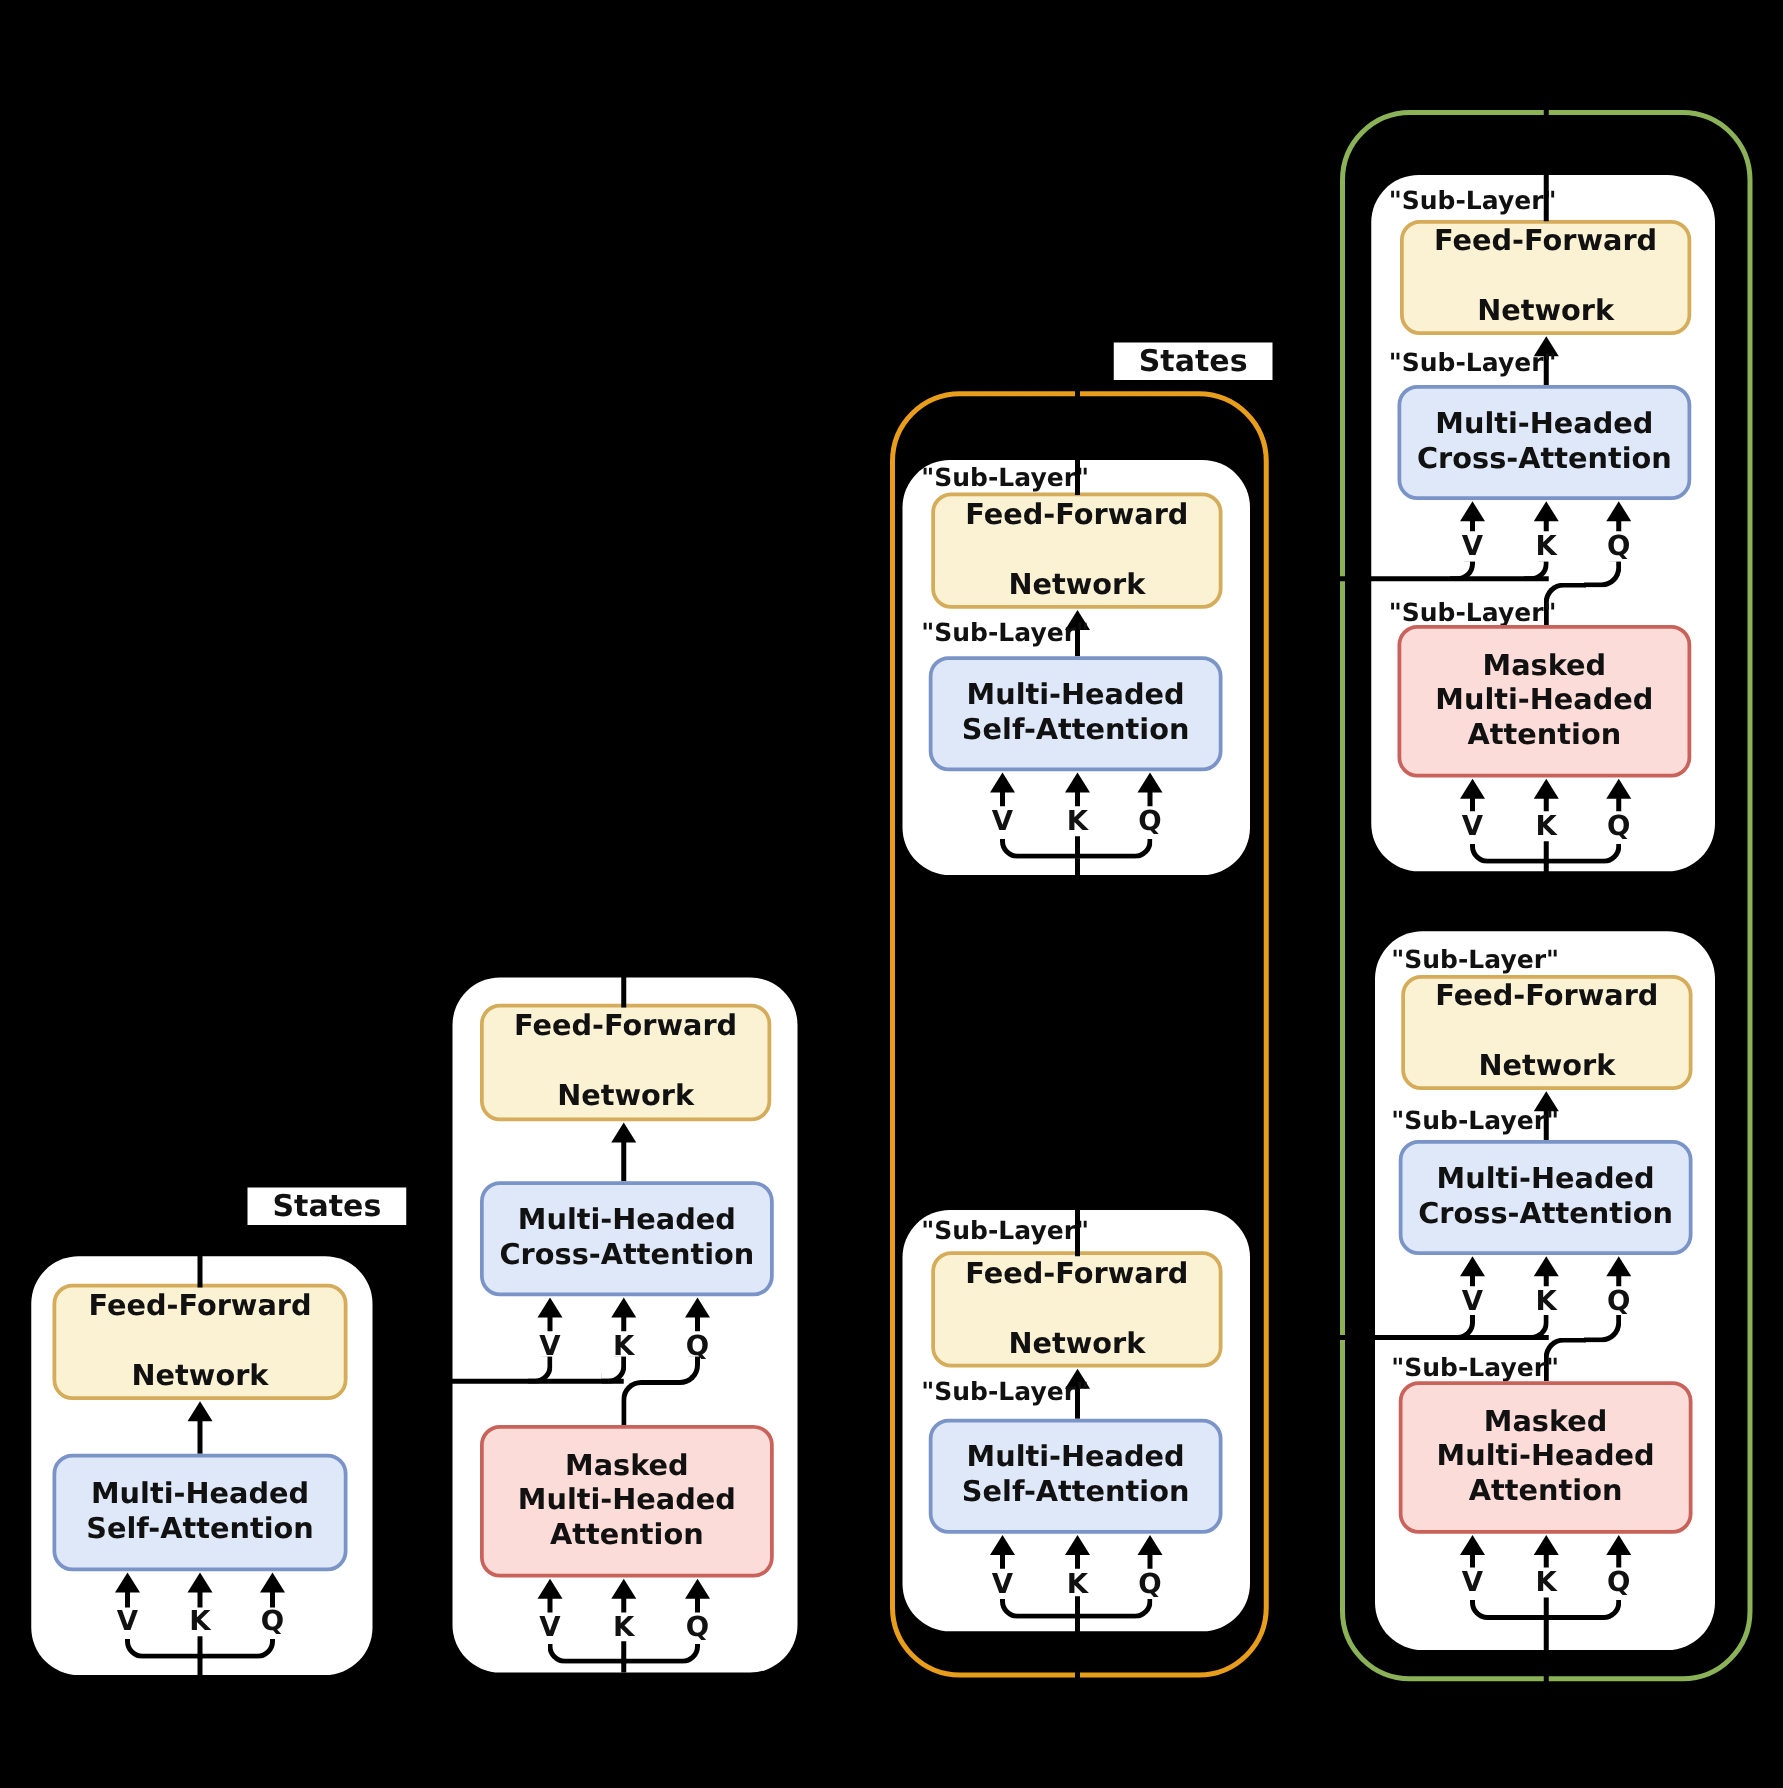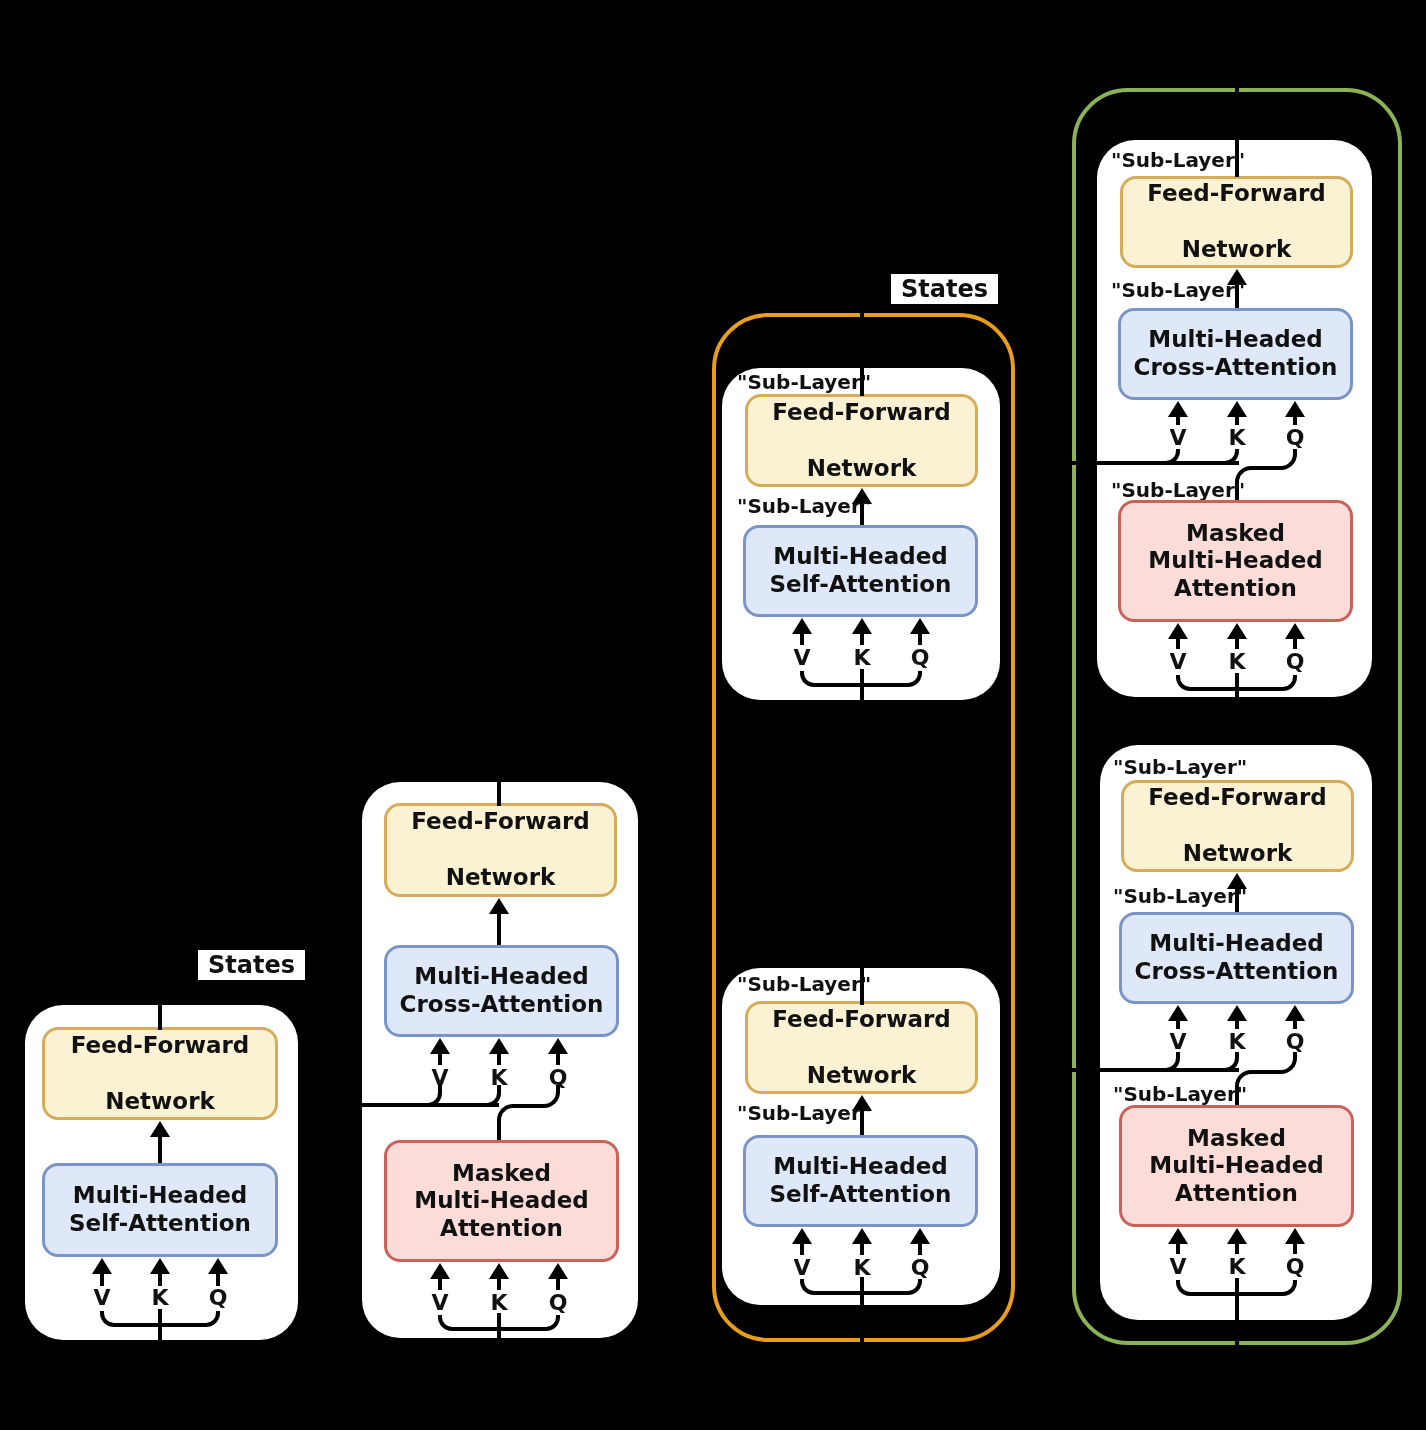--- a/index.html
+++ b/index.html
@@ -17,21 +17,21 @@
   .attn{background:var(--attention-fill);border-color:var(--attention-border);}
   .masked{background:var(--masked-fill);border-color:var(--masked-border);}
   .vline{position:absolute;width:4px;background:var(--connector);}
   .hline{position:absolute;height:4px;background:var(--connector);}
   .ahead{position:absolute;width:0;height:0;border-left:10px solid transparent;
          border-right:10px solid transparent;border-bottom:16px solid var(--connector);}
   .vkq{position:absolute;width:34px;margin-left:-17px;text-align:center;font-weight:700;
        font-size:22px;color:var(--text);}
   .sub{position:absolute;font-weight:700;font-size:20px;color:var(--text);white-space:nowrap;}
   .states{position:absolute;background:var(--card-bg);color:var(--text);font-weight:700;
-          font-size:24px;padding:1px 10px;white-space:nowrap;}
+          font-size:24px;padding:1px 20px;white-space:nowrap;}
   .hook{position:absolute;box-sizing:border-box;border-right:4px solid var(--connector);
         border-bottom:4px solid var(--connector);border-bottom-right-radius:14px;}
   .sct{position:absolute;box-sizing:border-box;border-right:4px solid var(--connector);
        border-bottom:4px solid var(--connector);border-bottom-right-radius:16px;}
   .scb{position:absolute;box-sizing:border-box;border-left:4px solid var(--connector);
        border-top:4px solid var(--connector);border-top-left-radius:16px;}
   .brl{position:absolute;box-sizing:border-box;border-left:4px solid var(--connector);
        border-bottom:4px solid var(--connector);border-bottom-left-radius:14px;}
   .brr{position:absolute;box-sizing:border-box;border-right:4px solid var(--connector);
        border-bottom:4px solid var(--connector);border-bottom-right-radius:14px;}

